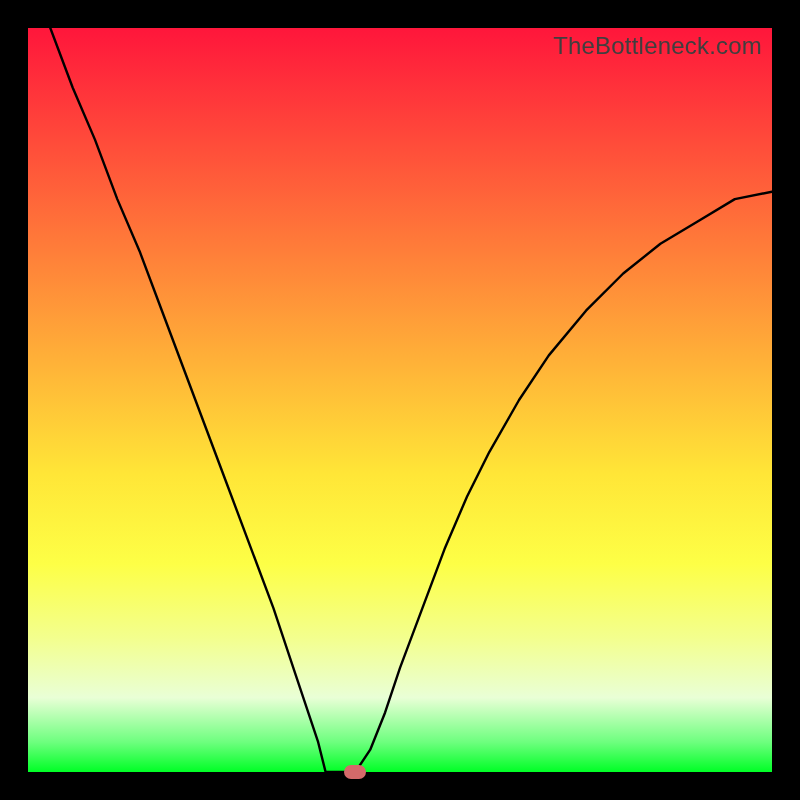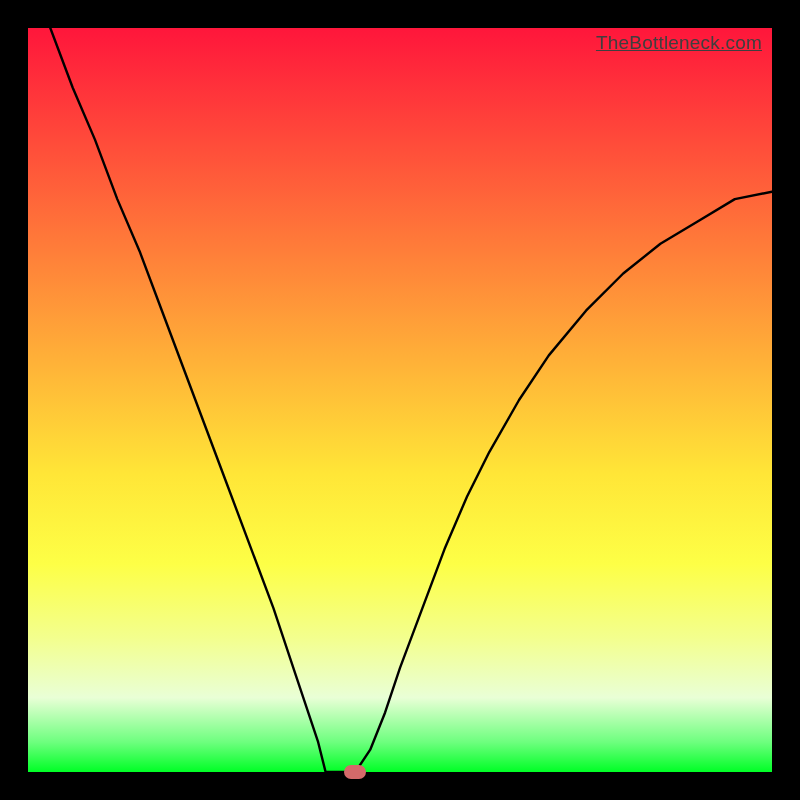--- a/index.html
+++ b/index.html
@@ -26,25 +26,24 @@
       #f3ff8e 82%,
       #e9ffd6 90%,
       #6dff7e 96%,
       #00ff26 100%);
   }
   .watermark {
     position: absolute;
     top: 4px;
     right: 10px;
     font-family: Arial, Helvetica, sans-serif;
-    font-size: 19px;
+    font-size: 24px;
     color: #3f3f3f;
     letter-spacing: 0.2px;
     font-weight: 500;
-    text-decoration: underline;
   }
   .curve {
     position: absolute;
     left: 0; top: 0;
     width: 744px;
     height: 744px;
   }
   .marker {
     position: absolute;
     width: 22px;

